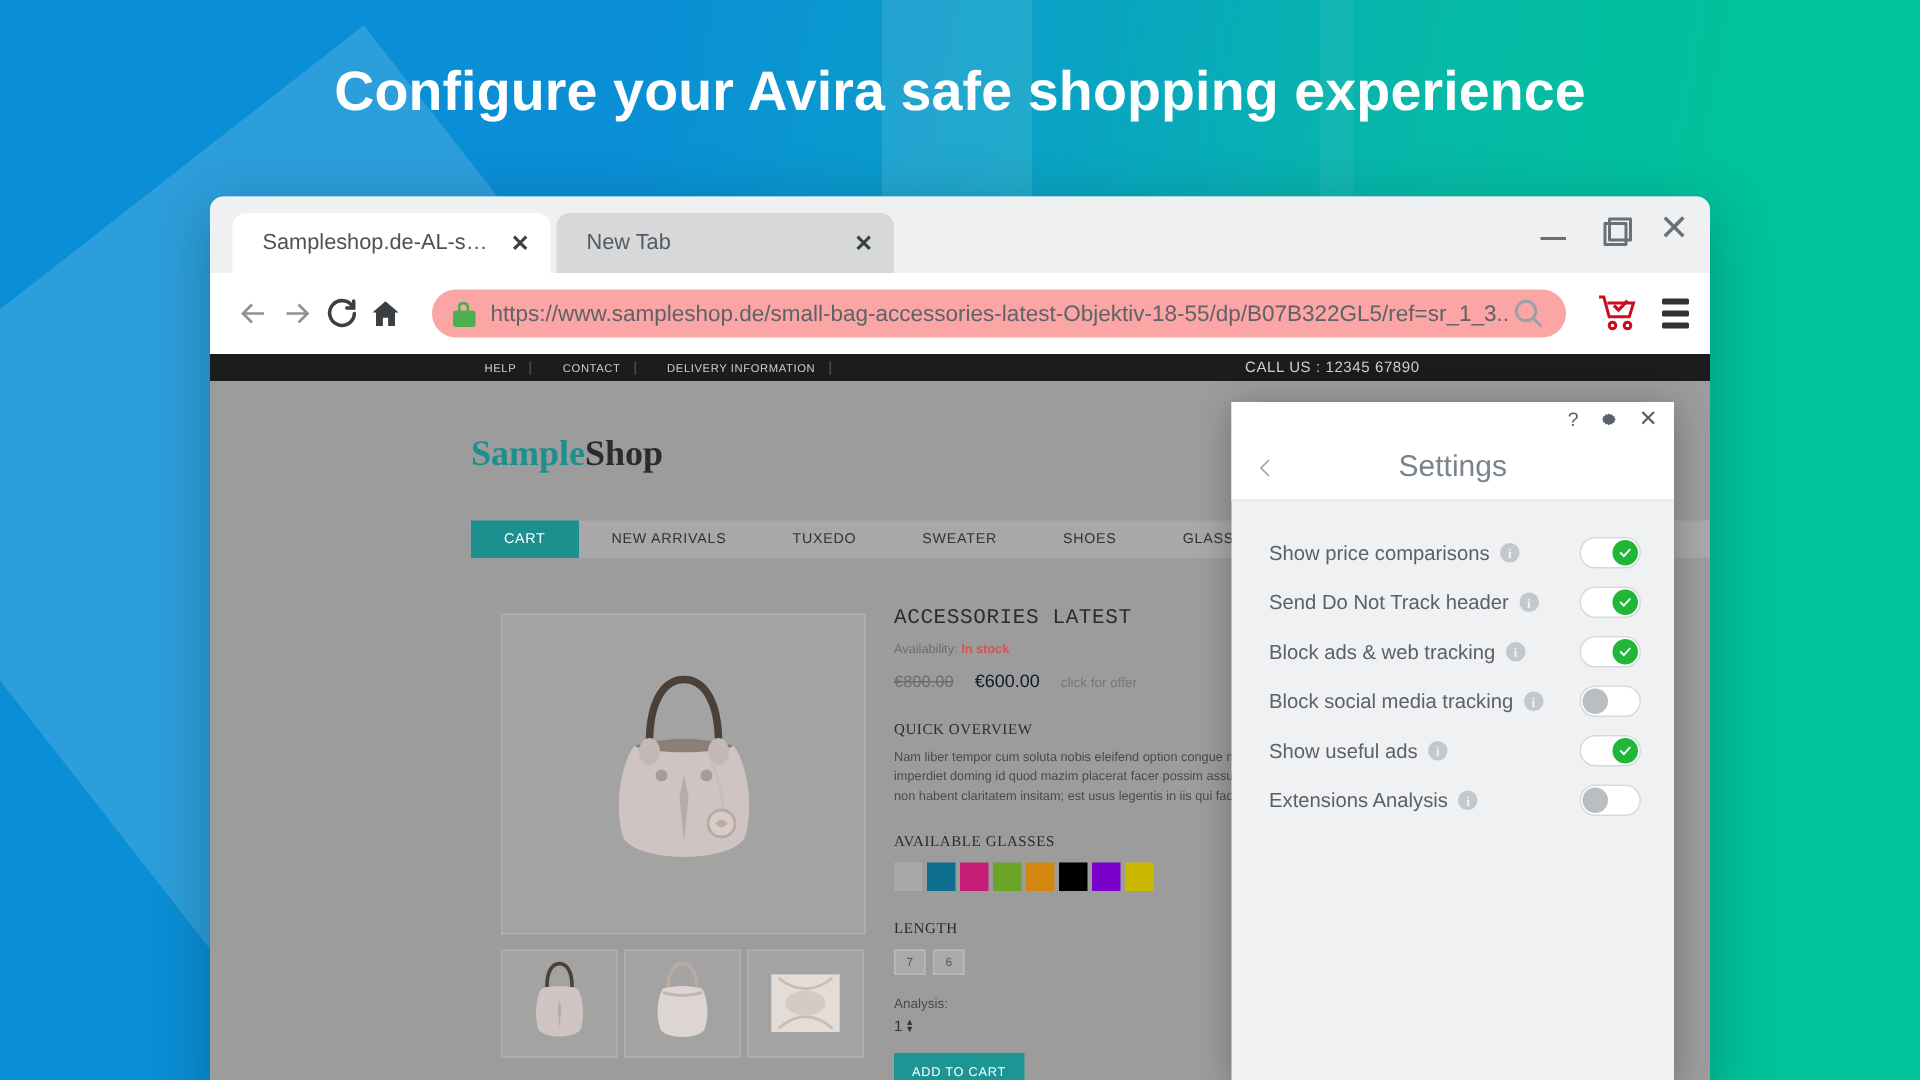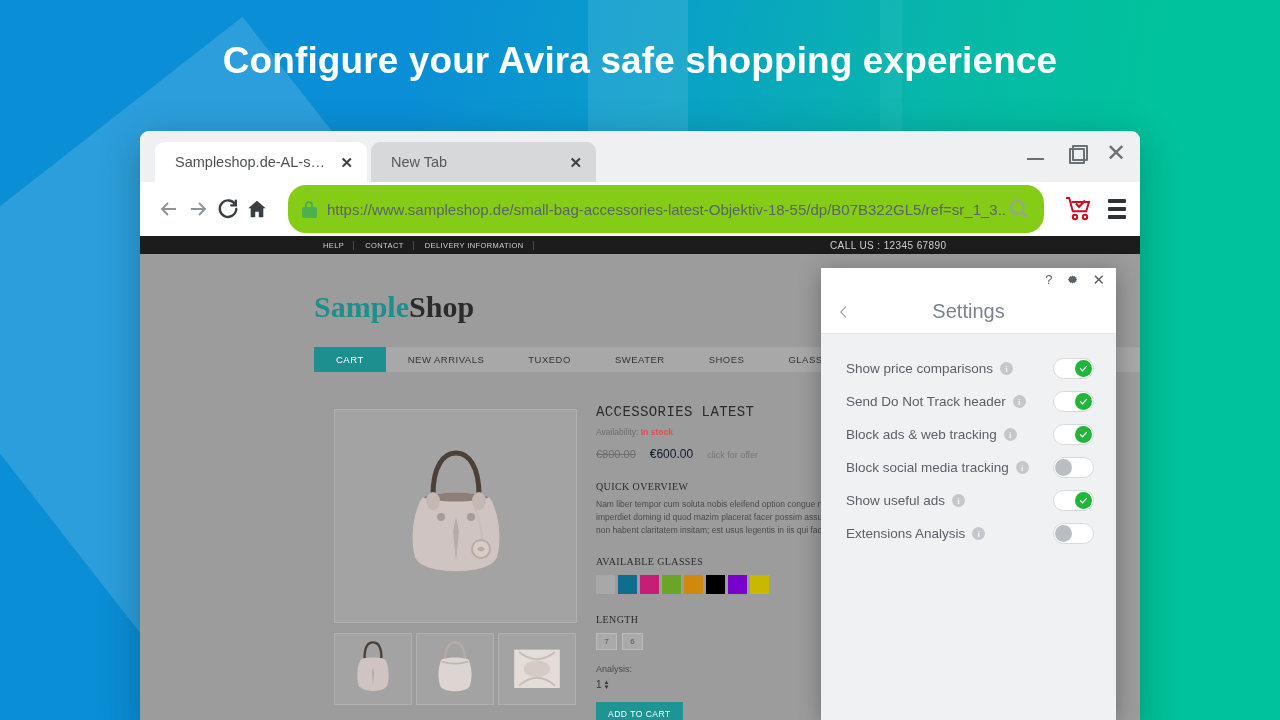--- a/index.html
+++ b/index.html
@@ -110,22 +110,22 @@
   }
   .navbtn {
     width:34px; height:34px;
     display:flex; align-items:center; justify-content:center;
     color:#8d9297; cursor:pointer;
   }
   .navbtn.dark { color:#3a3f44; }
   .navbtn svg { display:block; }
   .omnibox {
     flex:1;
-    height:48px; margin:0 10px 0 14px;
-    background:#84cc16;
+    height:32px; margin:0 10px 0 14px;
+    background:#fca5a5;
     border-radius:18px;
     display:flex; align-items:center;
     padding:0 8px 0 14px;
     cursor:text;
   }
   .lock { width:15px; height:17px; position:relative; flex:0 0 auto; margin-right:10px; }
   .lock-body { position:absolute; left:0; bottom:0; width:15px; height:11px; background:#4caf50; border-radius:2px; }
   .lock-shackle {
     position:absolute; left:3.5px; top:0; width:8px; height:8px;
     border:2px solid #4caf50; border-bottom:none;
@@ -141,34 +141,34 @@
   .hamburger span { display:block; height:4px; background:#2f3337; border-radius:1px; }
 
   
   .viewport { position:relative; height:495px; background:#9c9c9c; overflow:hidden; }
   .shop-topbar {
     height:18px; background:#1c1c1c;
     display:flex; align-items:center; justify-content:center;
     position:relative;
   }
   .shop-toplinks {
-    display:flex; align-items:flex-end; gap:2px;
+    display:flex; align-items:flex-end; gap:12px;
     font-size:7.5px; color:#cfcfcf; letter-spacing:0.4px;
     position:absolute; left:174px;
   }
   .shop-toplinks span { padding:0 9px; border-right:1px solid #4a4a4a; }
   .shop-phone {
     position:absolute; left:690px;
     font-size:10px; color:#cfcfcf; letter-spacing:0.4px;
   }
   .shop-body { background:#9c9c9c; height:477px; position:relative; }
   .shop-logo {
     position:absolute; left:174px; top:36px;
     font-family:"Liberation Serif", serif;
-    font-size:30px; font-weight:bold;
+    font-size:24px; font-weight:bold;
   }
   .shop-logo .a { color:#1d8f8f; }
   .shop-logo .b { color:#2b2b2b; }
   .shop-nav {
     position:absolute; left:174px; top:93px;
     height:25px; display:flex; align-items:stretch;
     background:rgba(255,255,255,0.12);
     width:826px;
   }
   .shop-nav .item {

